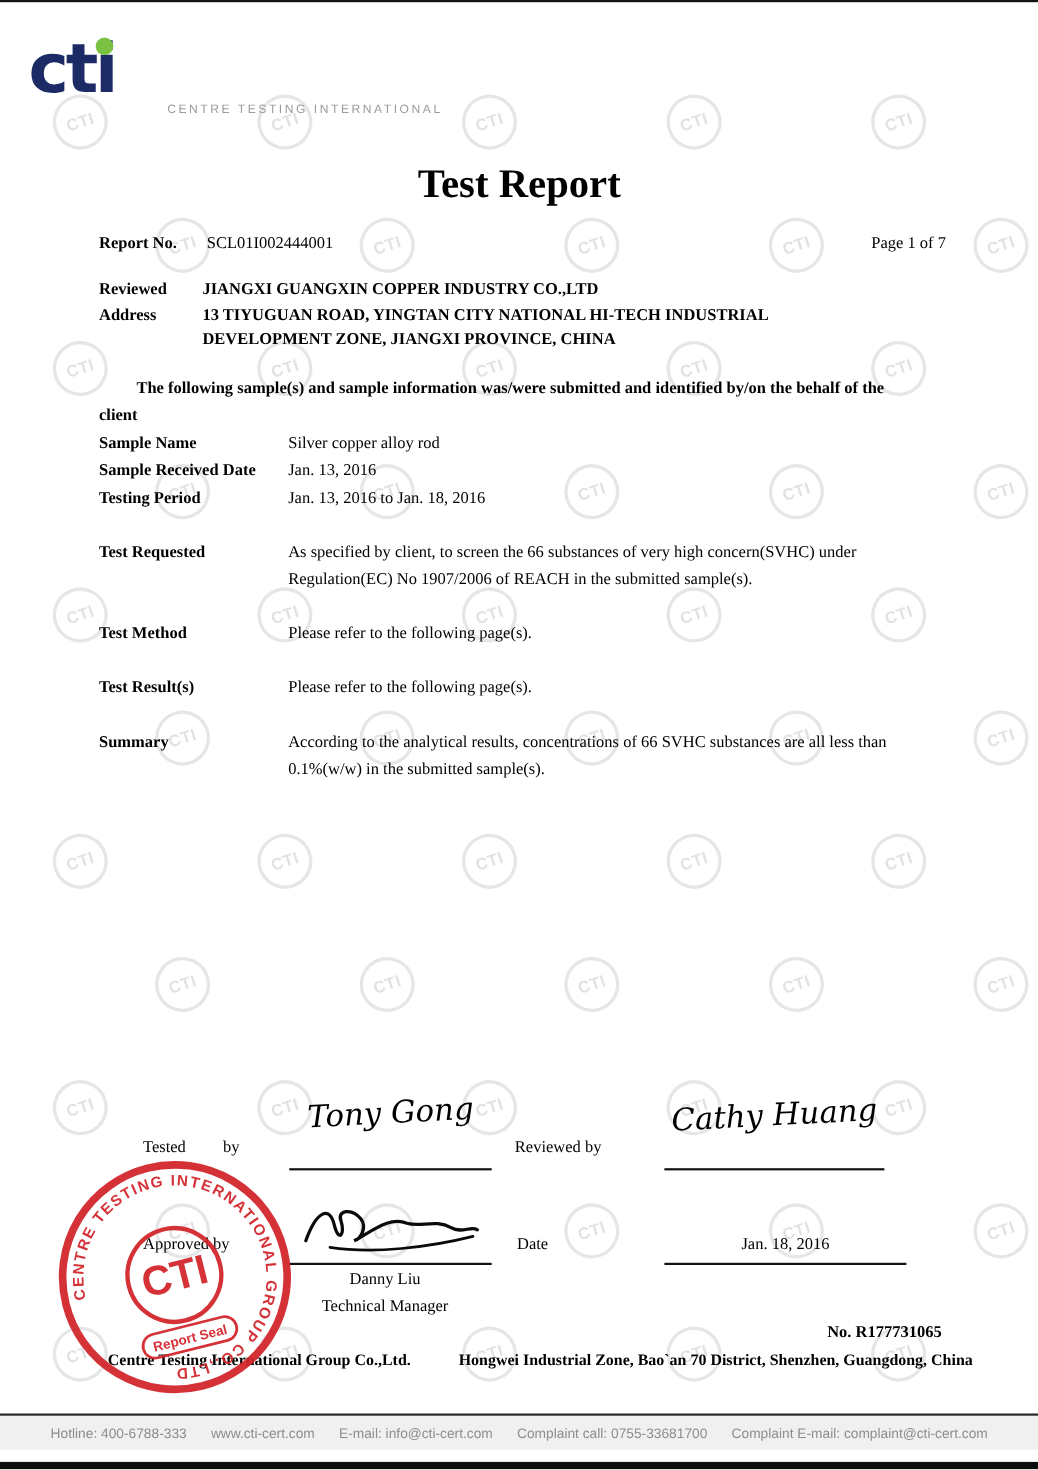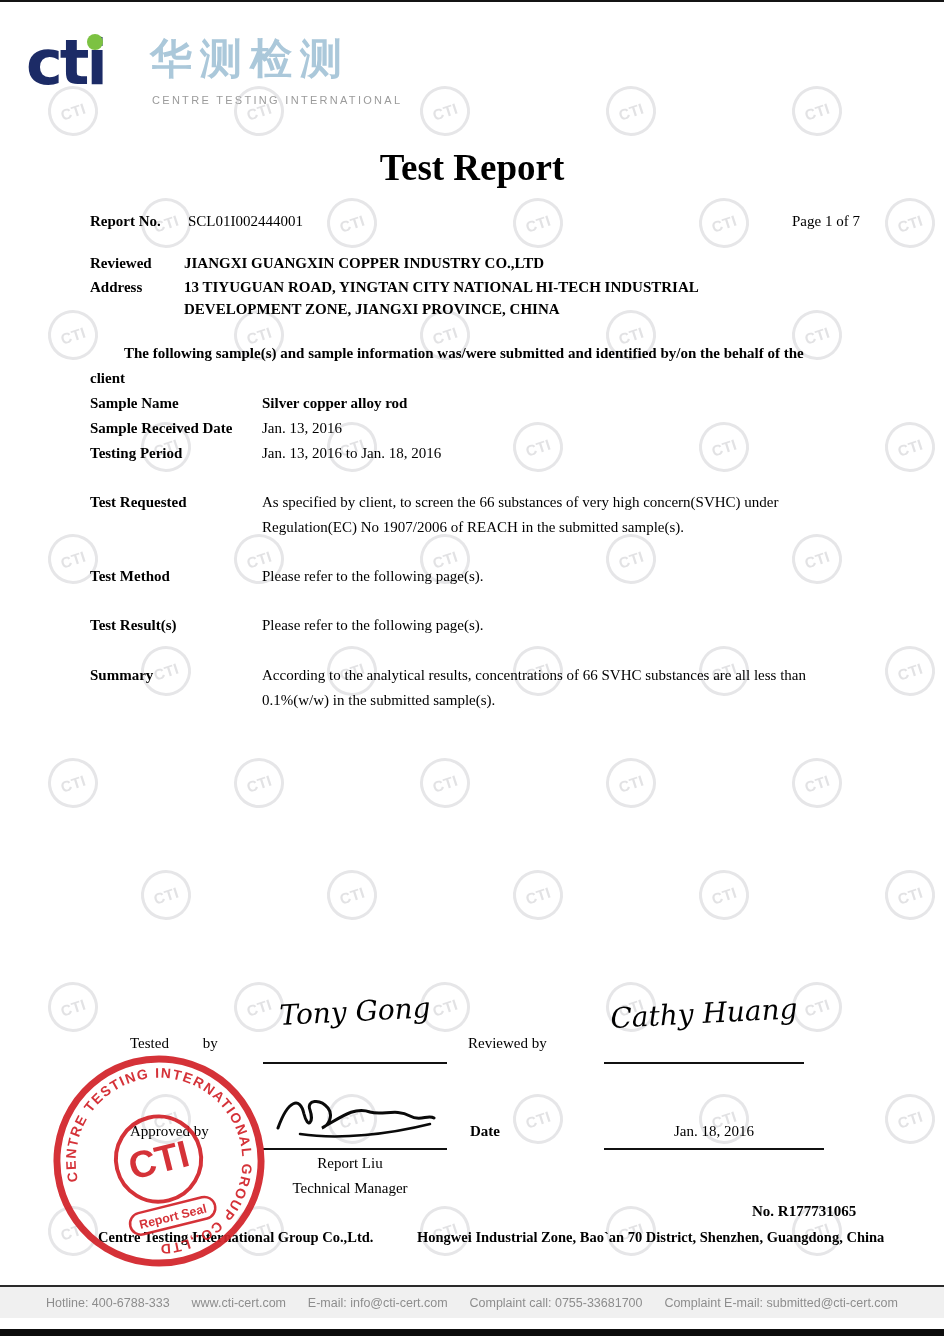--- a/index.html
+++ b/index.html
@@ -104,40 +104,39 @@
       <div class="wm" style="left: 606px; top: 1206px;">CTI</div>
       <div class="wm" style="left: 792px; top: 1206px;">CTI</div>
     </div>
 
   <div class="content">
 
     <div class="logo">
       <span class="logo-text">cti</span>
       <span class="logo-dot"></span>
     </div>
-    <div class="logo-cn">华测检测</div>
     <div class="logo-tag">CENTRE TESTING INTERNATIONAL</div>
 
     <div class="title">Test Report</div>
 
     <span class="abs b" style="left:90px;top:210px;">Report No.</span>
     <span class="abs" style="left:188px;top:210px;">SCL01I002444001</span>
     <span class="abs" style="left:792px;top:210px;">Page 1 of 7</span>
 
     <span class="abs b" style="left:90px;top:252px;">Reviewed</span>
     <span class="abs b" style="left:184px;top:252px;">JIANGXI GUANGXIN COPPER INDUSTRY CO.,LTD</span>
     <span class="abs b" style="left:90px;top:276px;">Address</span>
     <span class="abs b" style="left:184px;top:276px;">13 TIYUGUAN ROAD, YINGTAN CITY NATIONAL HI-TECH INDUSTRIAL</span>
     <span class="abs b" style="left:184px;top:298px;">DEVELOPMENT ZONE, JIANGXI PROVINCE, CHINA</span>
 
     <span class="abs b" style="left:90px;top:342px;margin-left:34px;">The following sample(s) and sample information was/were submitted and identified by/on the behalf of the</span>
     <span class="abs b" style="left:90px;top:367px;">client</span>
 
     <span class="abs b" style="left:90px;top:392px;">Sample Name</span>
-    <span class="abs" style="left:262px;top:392px;font-weight:bold;">Silver copper alloy rod</span>
+    <span class="abs" style="left:262px;top:392px;">Silver copper alloy rod</span>
     <span class="abs b" style="left:90px;top:417px;">Sample Received Date</span>
     <span class="abs" style="left:262px;top:417px;">Jan. 13, 2016</span>
     <span class="abs b" style="left:90px;top:442px;">Testing Period</span>
     <span class="abs" style="left:262px;top:442px;">Jan. 13, 2016 to Jan. 18, 2016</span>
 
     <span class="abs b" style="left:90px;top:491px;">Test Requested</span>
     <span class="abs" style="left:262px;top:491px;">As specified by client, to screen the 66 substances of very high concern(SVHC) under</span>
     <span class="abs" style="left:262px;top:516px;">Regulation(EC) No 1907/2006 of REACH in the submitted sample(s).</span>
 
     <span class="abs b" style="left:90px;top:565px;">Test Method</span>
@@ -158,25 +157,25 @@
     <div class="abs sig" style="left:602px;top:1000px;width:204px;">Cathy Huang</div>
     <div class="sigline" style="left:604px;top:1062px;width:200px;"></div>
 
     <span class="abs" style="left:130px;top:1120px;">Approved by</span>
     <svg class="scribble" width="166" height="52" viewBox="0 0 166 52">
       <path d="M8,36 C18,8 30,4 34,22 C38,38 44,30 40,18 C36,8 50,6 58,16 C64,24 58,34 52,36 C70,26 84,14 100,20 C112,24 126,16 140,24 C150,30 158,22 164,26" fill="none" stroke="#0a0a0a" stroke-width="3" stroke-linecap="round"></path>
       <path d="M30,42 C70,48 120,42 160,32" fill="none" stroke="#0a0a0a" stroke-width="2.5" stroke-linecap="round"></path>
     </svg>
     <div class="sigline" style="left:263px;top:1148px;width:184px;"></div>
 
-    <span class="abs" style="left:470px;top:1120px;font-weight:bold;">Date</span>
+    <span class="abs" style="left:470px;top:1120px;">Date</span>
     <div class="abs center" style="left:604px;top:1120px;width:220px;">Jan. 18, 2016</div>
     <div class="sigline" style="left:604px;top:1148px;width:220px;"></div>
 
-    <div class="abs center" style="left:250px;top:1152px;width:200px;">Report Liu</div>
+    <div class="abs center" style="left:250px;top:1152px;width:200px;">Danny Liu</div>
     <div class="abs center" style="left:250px;top:1177px;width:200px;">Technical Manager</div>
 
     <span class="abs b" style="left:752px;top:1200px;">No. R177731065</span>
     <span class="abs b" style="left:98px;top:1226px;font-size:14.5px;">Centre Testing International Group Co.,Ltd.</span>
     <span class="abs b" style="left:417px;top:1226px;font-size:14.5px;">Hongwei Industrial Zone, Bao`an 70 District, Shenzhen, Guangdong, China</span>
   </div>
 
   <svg class="stamp" viewBox="0 0 220 220">
     <defs>
       <path id="ringPath" d="M110,110 m-84,0 a84,84 0 1,1 168,0 a84,84 0 1,1 -168,0"></path>
@@ -189,16 +188,16 @@
     <text x="110" y="122" text-anchor="middle" font-size="38" font-weight="bold" fill="#d2232a" font-family="Liberation Sans, sans-serif">CTI</text>
     <rect x="66" y="156" width="88" height="22" rx="11" fill="none" stroke="#d2232a" stroke-width="2.5"></rect>
     <text x="110" y="172" text-anchor="middle" font-size="12.5" font-weight="bold" fill="#d2232a" font-family="Liberation Sans, sans-serif">Report Seal</text>
   </svg>
 
   <div class="footerbar">
     <span>Hotline: 400-6788-333</span>
     <span>www.cti-cert.com</span>
     <span>E-mail: info@cti-cert.com</span>
     <span>Complaint call: 0755-33681700</span>
-    <span>Complaint E-mail: submitted@cti-cert.com</span>
+    <span>Complaint E-mail: complaint@cti-cert.com</span>
   </div>
   <div class="bottombar"></div>
 </div>
 
 </body></html>

